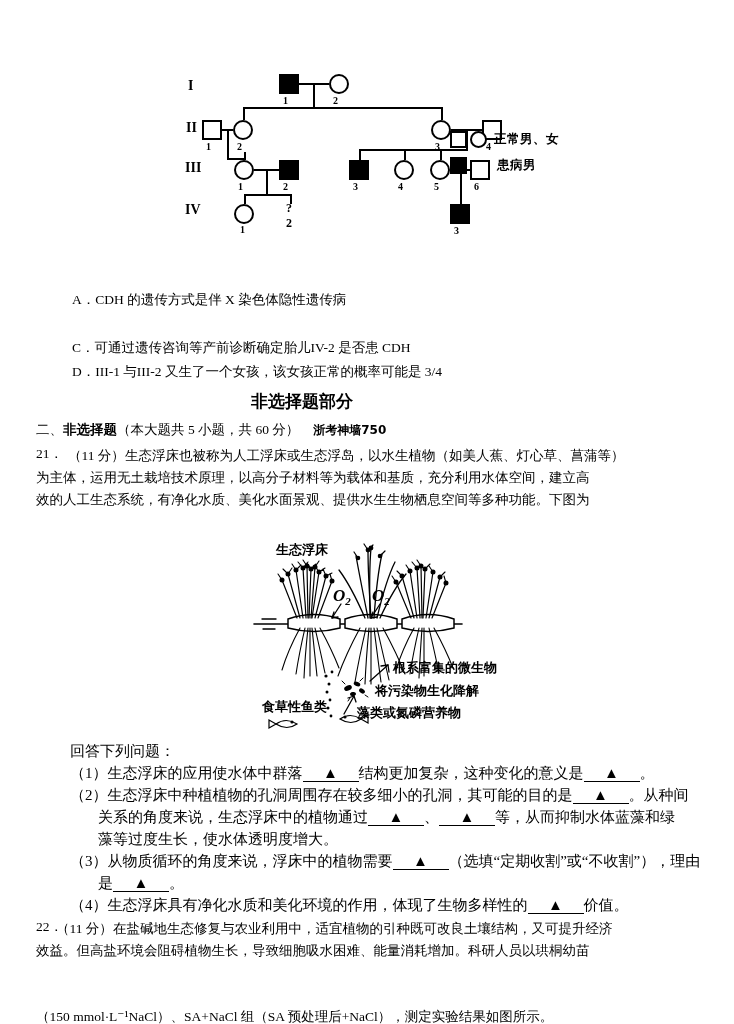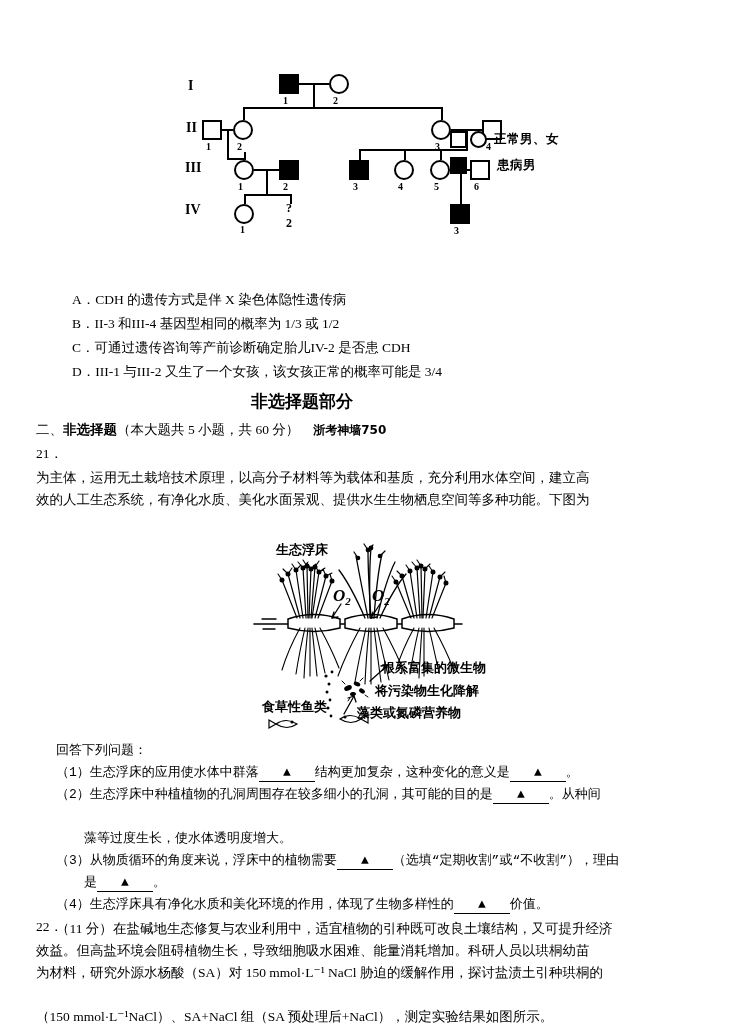--- a/index.html
+++ b/index.html
@@ -38,21 +38,21 @@
   
   .opt{position:absolute;left:72px;font-size:13.5px;line-height:21px;white-space:nowrap;}
   .center-head{position:absolute;width:604px;text-align:center;font-family:"DejaVu Sans",sans-serif;
     font-weight:bold;font-size:17px;}
   .sec-head{position:absolute;left:36px;font-size:13.5px;white-space:nowrap;}
   .sec-head b{font-family:"DejaVu Sans",sans-serif;font-weight:bold;}
   .watermark{font-family:"DejaVu Sans",sans-serif;font-size:12px;font-weight:bold;margin-left:14px;}
 
   .qnum{position:absolute;left:36px;font-size:13.5px;}
   .qbody{position:absolute;font-size:13.5px;line-height:22px;text-align:justify;}
-  .sub{position:absolute;left:56px;font-size:13px;line-height:22.5px;width:640px;font-family:Liberation Mono, monospace;}
+  .sub{position:absolute;left:70px;font-size:15px;line-height:22.5px;width:640px;}
   .blank{display:inline-block;min-width:56px;text-align:center;border-bottom:1.4px solid #000;
     line-height:16px;vertical-align:baseline;}
   .ind{display:inline-block;width:28px;}
 
   
   .figure{position:absolute;left:0px;top:484px;width:734px;height:200px;}
   .fig-label{position:absolute;font-family:"DejaVu Sans",sans-serif;font-weight:bold;font-size:13px;white-space:nowrap;}
   .o2{position:absolute;font-family:"Liberation Serif",serif;font-style:italic;font-size:17px;font-weight:bold;}
   .o2 sub{font-size:11px;}
 </style>
@@ -140,31 +140,33 @@
       <div class="lg-ci"></div>
       <div class="lg-txt">正常男、女</div>
     </div>
     <div class="legend-row">
       <div class="lg-fill"></div>
       <div class="lg-txt2">患病男</div>
     </div>
   </div>
 
   <div class="opt" style="top:237px;">A．CDH 的遗传方式是伴 X 染色体隐性遗传病</div>
-  <div class="opt" style="top:261px;">B．II-3 和III-4 基因型相同的概率为 1/3 或 1/2</div>
   <div class="opt" style="top:285px;">C．可通过遗传咨询等产前诊断确定胎儿IV-2 是否患 CDH</div>
   <div class="opt" style="top:309px;">D．III-1 与III-2 又生了一个女孩，该女孩正常的概率可能是 3/4</div>
 
   <div class="center-head" style="top:338px;">非选择题部分</div>
 
   <div class="sec-head" style="top:369px;">
     <span>二、</span><b>非选择题</b><span>（本大题共 5 小题，共 60 分）</span><span class="watermark">浙考神墙750</span>
   </div>
 
   <div class="qnum" style="top:393px;">21．</div>
+  <div class="qbody" style="left:68px;top:393px;width:640px;">
+    <span>（11 分）</span><span>生态浮床也被称为人工浮床或生态浮岛，以水生植物（如美人蕉、灯心草、菖蒲等）</span>
+  </div>
   <div class="qbody" style="left:36px;top:415px;width:672px;">为主体，运用无土栽培技术原理，以高分子材料等为载体和基质，充分利用水体空间，建立高</div>
   <div class="qbody" style="left:36px;top:437px;width:672px;">效的人工生态系统，有净化水质、美化水面景观、提供水生生物栖息空间等多种功能。下图为</div>
 
   <div class="figure">
     <div class="fig-label" style="left:276px;top:5px;">生态浮床</div>
 
     <svg width="734" height="200" style="position:absolute;left:0;top:0;">
       <g stroke="#000" stroke-width="1.1" fill="none" stroke-linecap="round">
 
         <line x1="254" y1="88" x2="462" y2="88" stroke-width="1.6"></line>
@@ -328,51 +330,53 @@
           <path d="M340 183 q10 -7 21 0 q-10 7 -21 0 z" fill="#fff"></path>
           <path d="M361 183 l7 -4 l0 8 z" fill="#fff"></path>
           <circle cx="345" cy="181" r="1" fill="#000"></circle>
         </g>
       </g>
     </svg>
 
     <div class="o2" style="left:333px;top:50px;">O<sub>2</sub></div>
     <div class="o2" style="left:372px;top:50px;">O<sub>2</sub></div>
 
-    <div class="fig-label" style="left:382px;top:123px;">根系富集的微生物</div>
+    <div class="fig-label" style="left:393px;top:123px;">根系富集的微生物</div>
     <div class="fig-label" style="left:375px;top:146px;">将污染物生化降解</div>
     <div class="fig-label" style="left:357px;top:168px;">藻类或氮磷营养物</div>
     <div class="fig-label" style="left:262px;top:162px;">食草性鱼类</div>
   </div>
 
   <div class="sub" style="top:688px;">回答下列问题：</div>
 
   <div class="sub" style="top:710px;">
     <span>（1）</span><span>生态浮床的应用使水体中群落</span><span class="blank">▲</span><span>结构更加复杂，这种变化的意义是</span><span class="blank">▲</span><span>。</span>
   </div>
 
   <div class="sub" style="top:732px;">
     <span>（2）</span><span>生态浮床中种植植物的孔洞周围存在较多细小的孔洞，其可能的目的是</span><span class="blank">▲</span><span>。从种间</span>
   </div>
+  <div class="sub" style="top:754px;">
+    <span class="ind"></span><span>关系的角度来说，生态浮床中的植物通过</span><span class="blank">▲</span><span>、</span><span class="blank">▲</span><span>等，从而抑制水体蓝藻和绿</span>
+  </div>
   <div class="sub" style="top:776px;">
     <span class="ind"></span><span>藻等过度生长，使水体透明度增大。</span>
   </div>
 
   <div class="sub" style="top:798px;">
     <span>（3）</span><span>从物质循环的角度来说，浮床中的植物需要</span><span class="blank">▲</span><span>（选填“定期收割”或“不收割”），理由</span>
   </div>
   <div class="sub" style="top:820px;">
     <span class="ind"></span><span>是</span><span class="blank">▲</span><span>。</span>
   </div>
 
   <div class="sub" style="top:842px;">
     <span>（4）</span><span>生态浮床具有净化水质和美化环境的作用，体现了生物多样性的</span><span class="blank">▲</span><span>价值。</span>
   </div>
 
   <div class="qnum" style="top:866px;">22．</div>
   <div class="qbody" style="left:56px;top:866px;width:640px;">
     <span>（11 分）</span><span>在盐碱地生态修复与农业利用中，适宜植物的引种既可改良土壤结构，又可提升经济</span>
   </div>
   <div class="qbody" style="left:36px;top:888px;width:678px;">效益。但高盐环境会阻碍植物生长，导致细胞吸水困难、能量消耗增加。科研人员以珙桐幼苗</div>
-  <div class="qbody" style="left:36px;top:910px;width:678px;">为材料，研究外源水杨酸（SA）对 150 mmol·L⁻¹ NaCl 胁迫的缓解作用，探讨盐渍土引种珙桐的</div>
   <div class="qbody" style="left:36px;top:954px;width:678px;">（150 mmol·L⁻¹NaCl）、SA+NaCl 组（SA 预处理后+NaCl），测定实验结果如图所示。</div>
 
 </div>
 
 </body></html>

